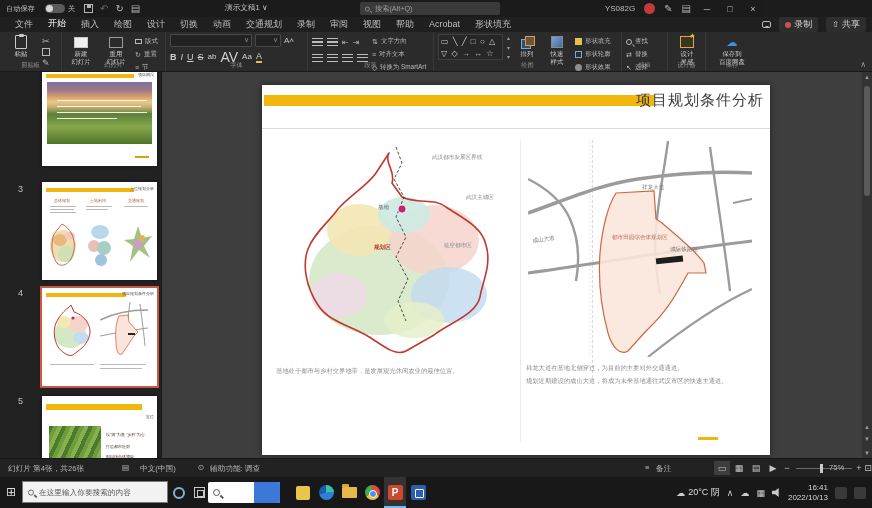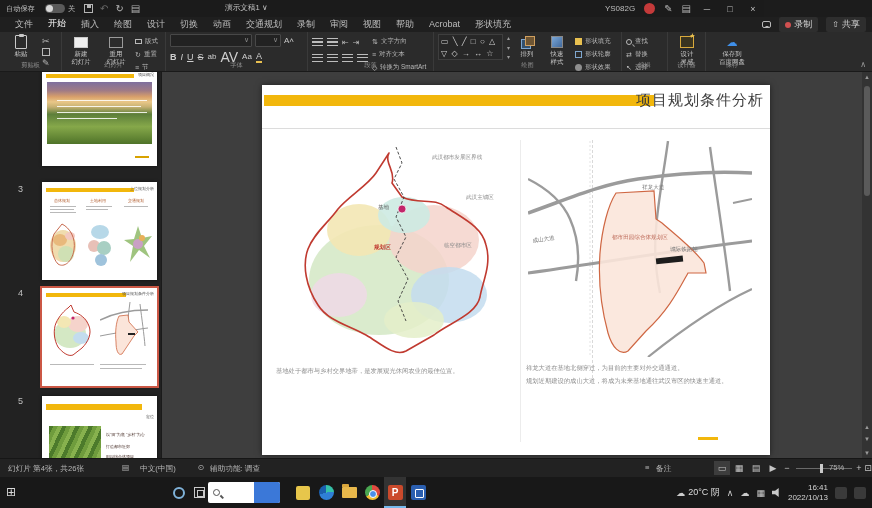--- a/index.html
+++ b/index.html
@@ -161,20 +161,24 @@
             <span class="knob"></span>
           </span>
         <span class="lbl">关</span>
       </div>
       <span class="floppy"></span>
       <span class="tb-ic dim">↶</span>
       <span class="tb-ic">↻</span>
       <span class="tb-ic">▤</span>
     </div>
     <div id="doc-title">演示文稿1 ∨</div>
+    <div id="tb-search">
+      <span class="mag"></span>
+      <span>搜索(Alt+Q)</span>
+    </div>
     <div class="right">
       <span id="user-id">YS082G</span>
       <span class="avatar"></span>
       <span class="tb-ic">✎</span>
       <span class="tb-ic">▤</span>
       <span class="winbtn">─</span>
       <span class="winbtn">□</span>
       <span class="winbtn">×</span>
     </div>
   </div>
@@ -556,20 +560,24 @@
     <div id="zoomslider">
         <div id="zoomthumb"></div>
       </div>
     <span class="viewic" style="left:852px;width:10px;left:854px">+</span>
     <span class="sitem" style="left:829px">75%</span>
     <span class="viewic" style="left:860px">⊡</span>
   </div>
 
   <div id="taskbar">
     <div id="start">⊞</div>
+    <div id="tsearch">
+      <span class="magd"></span>
+      <span>在这里输入你要搜索的内容</span>
+    </div>
     <div class="tbic" style="left:168px">
         <span class="cortana"></span>
       </div>
     <div class="tbic" style="left:188px">
         <span class="taskview"></span>
       </div>
     <div id="widget">
       <span class="wmag">
           <span class="magd"></span>
         </span>

